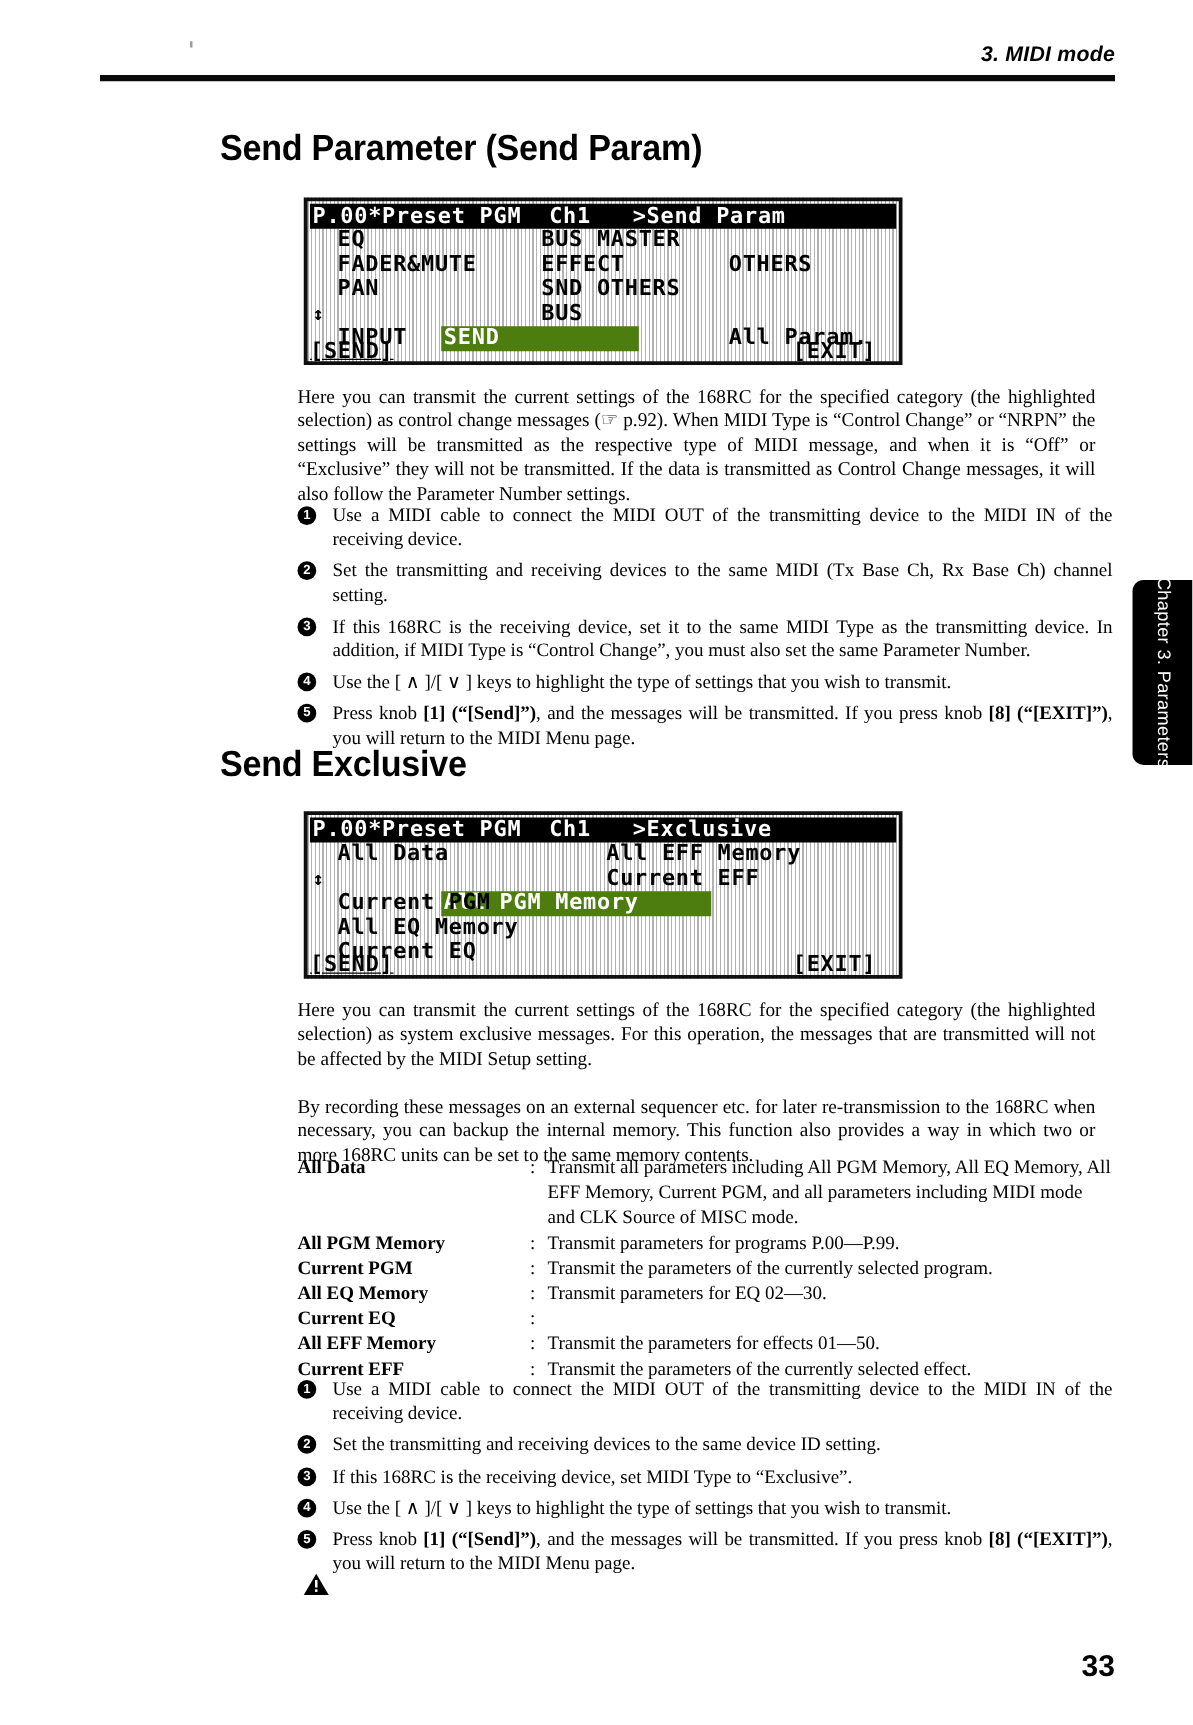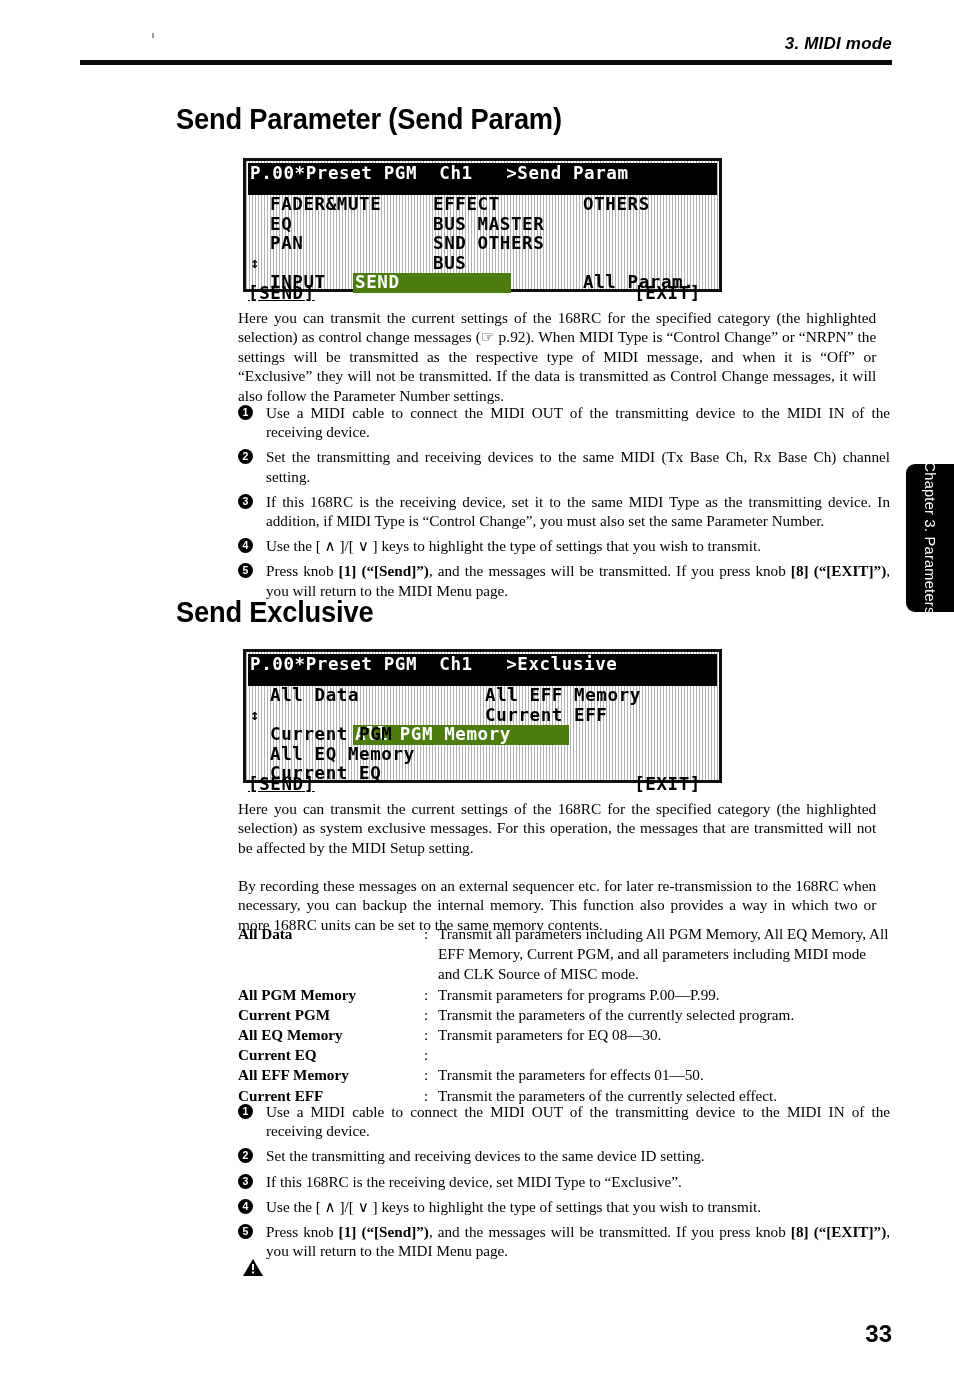--- a/index.html
+++ b/index.html
@@ -82,21 +82,21 @@
     background:
       repeating-linear-gradient(90deg, rgba(0,0,0,.30) 0 1px, rgba(0,0,0,0) 1px 3px) border-box;
     pointer-events: none;
   }
   #lcd-send-param { left: 243px; top: 158px; width: 479px; height: 134px; }
   #lcd-send-exclusive { left: 243px; top: 649px; width: 479px; height: 134px; }
 
   .lcd-titlebar {
     background: #000;
     color: #fff;
-    height: 32px;
+    height: 20px;
     line-height: 20px;
     white-space: pre;
     padding-left: 2px;
     position: relative;
     z-index: 2;
   }
   .lcd-body {
     position: relative;
     z-index: 2;
     height: 88px;
@@ -265,28 +265,28 @@
 <div class="header-rule"></div>
 <div class="speck" style="left:152px; top:33px; width:2px; height:5px;"></div>
 
 <h1 class="section-title" id="title-send-param">Send Parameter (Send Param)</h1>
 
 <div class="lcd" id="lcd-send-param">
   <div class="lcd-titlebar">P.00*Preset PGM  Ch1   &gt;Send Param</div>
   <div class="lcd-body">
 
     <div class="lcd-row">
+      <span class="lcd-col-a">EQ</span>
+      <span class="lcd-col-b">BUS MASTER</span>
+    </div>
+
+    <div class="lcd-row">
       <span class="lcd-col-a">FADER&amp;MUTE</span>
       <span class="lcd-col-b">EFFECT</span>
       <span class="lcd-col-c">OTHERS</span>
-    </div>
-
-    <div class="lcd-row">
-      <span class="lcd-col-a">EQ</span>
-      <span class="lcd-col-b">BUS MASTER</span>
     </div>
 
     <div class="lcd-row">
       <span class="lcd-col-a">PAN</span>
       <span class="lcd-col-b">SND OTHERS</span>
     </div>
 
     <div class="lcd-row">
       <span class="lcd-cursor">↕</span>
       <span class="lcd-col-a" style="left:16px">
@@ -385,21 +385,21 @@
     <span class="defdesc">Transmit parameters for programs P.00—P.99.</span>
   </div>
   <div class="defrow">
     <span class="defterm">Current PGM</span>
     <span class="defcolon">:</span>
     <span class="defdesc">Transmit the parameters of the currently selected program.</span>
   </div>
   <div class="defrow">
     <span class="defterm">All EQ Memory</span>
     <span class="defcolon">:</span>
-    <span class="defdesc">Transmit parameters for EQ 08—30.</span>
+    <span class="defdesc">Transmit parameters for EQ 02—30.</span>
   </div>
   <div class="defrow">
     <span class="defterm">Current EQ</span>
     <span class="defcolon">:</span>
   </div>
   <div class="defrow">
     <span class="defterm">All EFF Memory</span>
     <span class="defcolon">:</span>
     <span class="defdesc">Transmit the parameters for effects 01—50.</span>
   </div>

